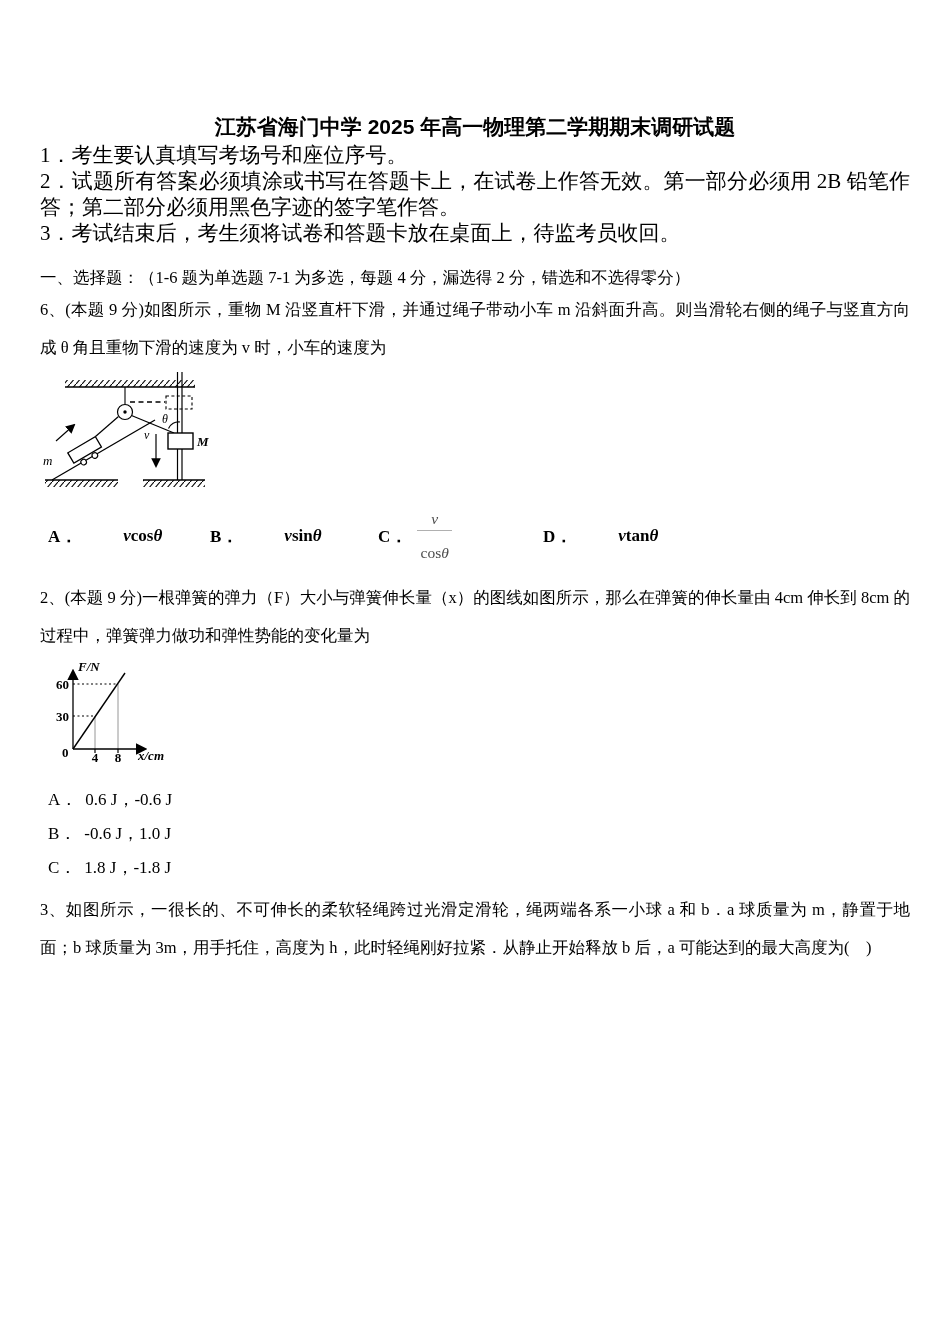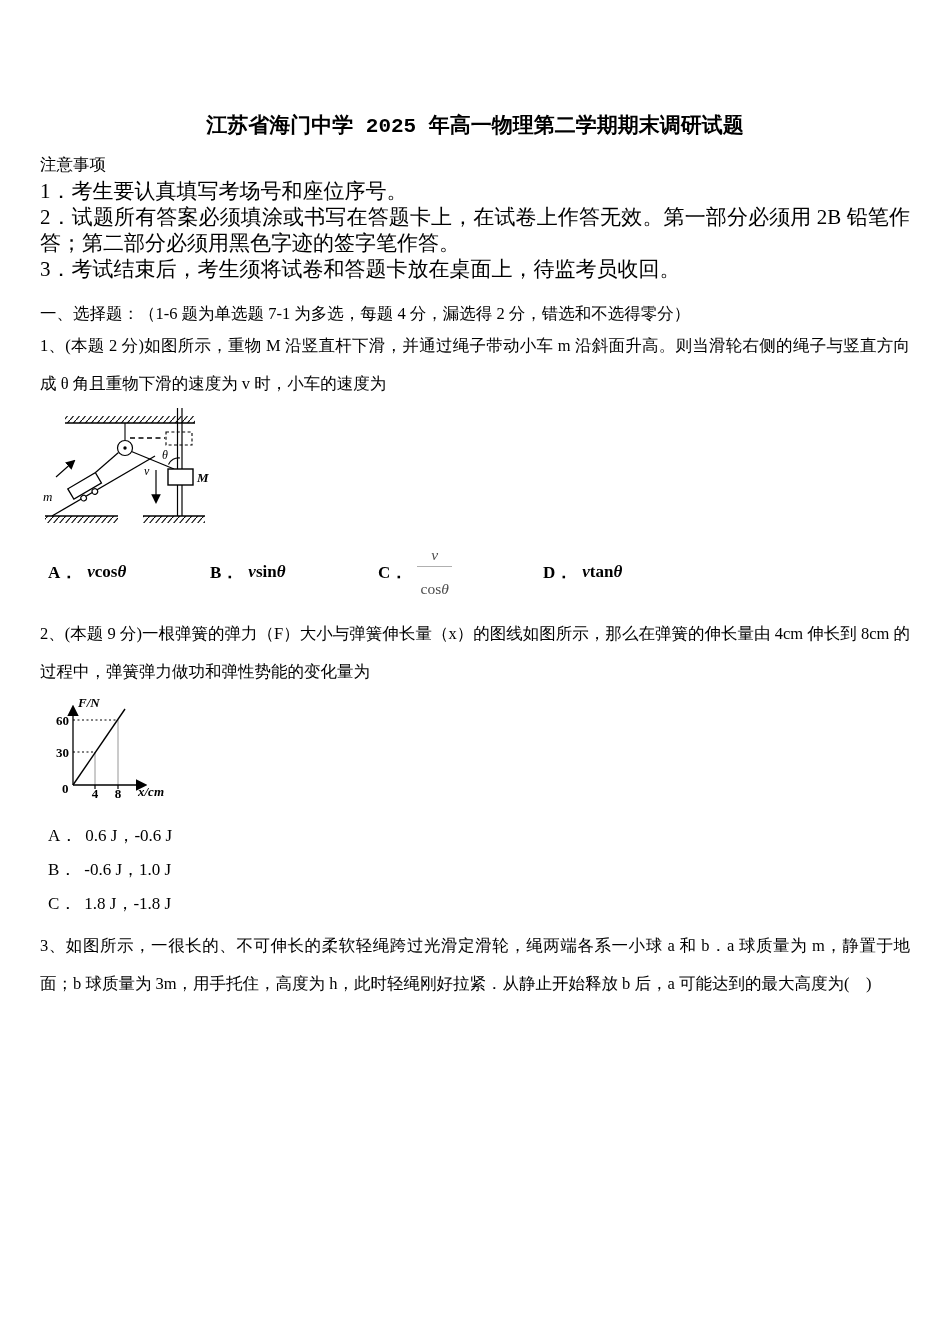--- a/index.html
+++ b/index.html
@@ -6,21 +6,21 @@
   .page{
     position:relative;
     width:950px;height:1344px;
     background:#fff;color:#000;
     font-family:"Liberation Serif","DejaVu Serif",serif;
     box-sizing:border-box;
     padding:112px 40px 0 40px;
     overflow:hidden;
   }
   .title{
-    font-family:Liberation Mono, monospace;
+    font-family:Liberation Sans, sans-serif;
     font-weight:bold;font-size:21px;line-height:30px;text-align:center;
   }
   .notice-heading{margin-top:10px;font-size:16.5px;line-height:26px;}
   .notice-item{font-size:21px;line-height:26px;text-align:justify;}
   .section-heading{margin-top:18px;font-size:16.5px;line-height:27px;}
   .q-text{font-size:16.5px;line-height:38px;text-align:justify;}
   .q2-text{margin-top:14px;}
   .q3-text{margin-top:6px;}
   .fig1{display:block;margin:3px 0 0 0;}
   .fig2{display:block;margin:4px 0 0 5px;}
@@ -28,47 +28,46 @@
   .opts-row{
     display:flex;align-items:center;
     margin:12px 0 0 8px;height:58px;
     font-size:17px;font-weight:bold;
   }
   .opt{display:flex;align-items:center;}
   .opt-a{width:162px;}
   .opt-b{width:168px;}
   .opt-c{width:165px;}
   .opt-label{margin-right:10px;white-space:nowrap;}
-  .opt-val{white-space:nowrap;}
+  .opt-val{white-space:nowrap;margin-left:36px;}
   .opt-val i,.frac i{font-style:italic;}
   .frac{
     display:inline-flex;flex-direction:column;align-items:center;
     font-weight:normal;color:#4d4d4d;font-size:15.5px;line-height:1.15;
   }
   .frac .num{padding:0 14px 2px 14px;border-bottom:1.5px solid #b0b0b0;}
   .frac .den{padding-top:13px;}
   .q2-opts{margin:12px 0 0 8px;font-size:17px;font-weight:normal;}
   .q2-opt{line-height:34px;}
   .q2-opt .opt-label{margin-right:8px;}
 </style>
 </head>
 <body>
 
 <div class="page">
 
   <div class="title">江苏省海门中学 2025 年高一物理第二学期期末调研试题</div>
 
-  <div class="notice-heading">注意事项</div>
   <div class="notice-item">1．考生要认真填写考场号和座位序号。</div>
   <div class="notice-item">2．试题所有答案必须填涂或书写在答题卡上，在试卷上作答无效。第一部分必须用 2B 铅笔作答；第二部分必须用黑色字迹的签字笔作答。</div>
   <div class="notice-item">3．考试结束后，考生须将试卷和答题卡放在桌面上，待监考员收回。</div>
 
   <div class="section-heading">一、选择题：（1-6 题为单选题 7-1 为多选，每题 4 分，漏选得 2 分，错选和不选得零分）</div>
 
-  <div class="q-text q1-text">1、(本题 2 分)如图所示，重物 M 沿竖直杆下滑，并通过绳子带动小车 m 沿斜面升高。则当滑轮右侧的绳子与竖直方向成 θ 角且重物下滑的速度为 v 时，小车的速度为</div>
+  <div class="q-text q1-text">6、(本题 9 分)如图所示，重物 M 沿竖直杆下滑，并通过绳子带动小车 m 沿斜面升高。则当滑轮右侧的绳子与竖直方向成 θ 角且重物下滑的速度为 v 时，小车的速度为</div>
 
   <svg class="fig fig1" width="170" height="125" viewBox="0 0 170 125" xmlns="http://www.w3.org/2000/svg">
     <defs>
       <pattern id="hatch1" width="6" height="7" patternUnits="userSpaceOnUse">
         <line x1="0" y1="7" x2="6" y2="0" stroke="#000" stroke-width="1.1"></line>
       </pattern>
       <marker id="ah1" viewBox="0 0 10 10" refX="8" refY="5" markerWidth="8" markerHeight="8" orient="auto">
         <path d="M0,0 L10,5 L0,10 z" fill="#000"></path>
       </marker>
     </defs>

